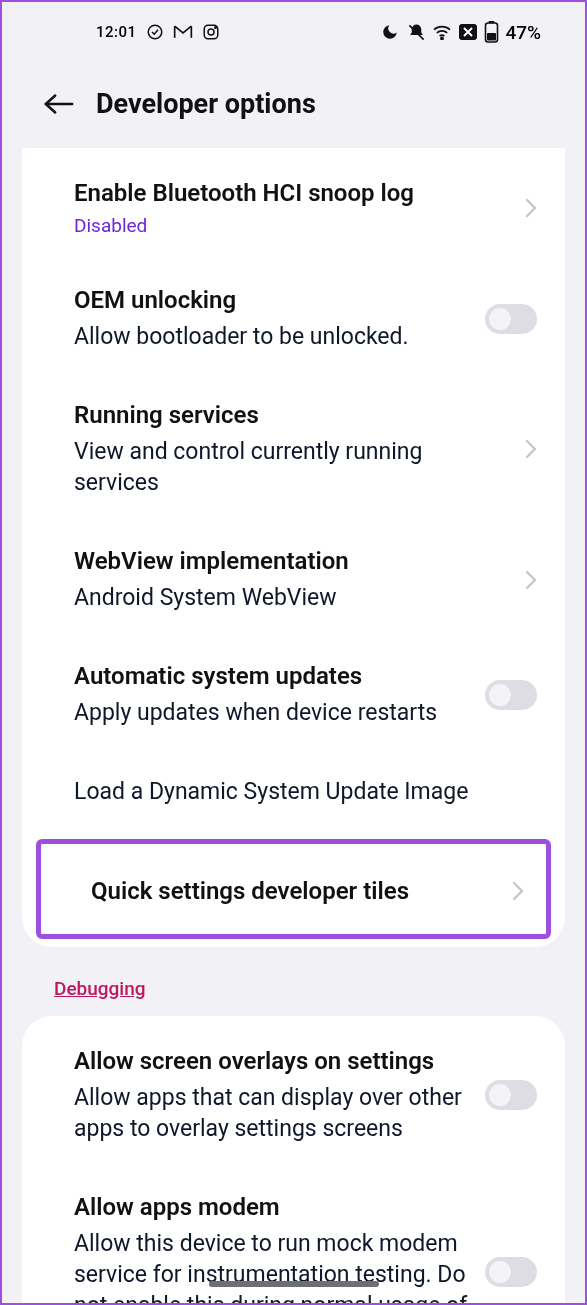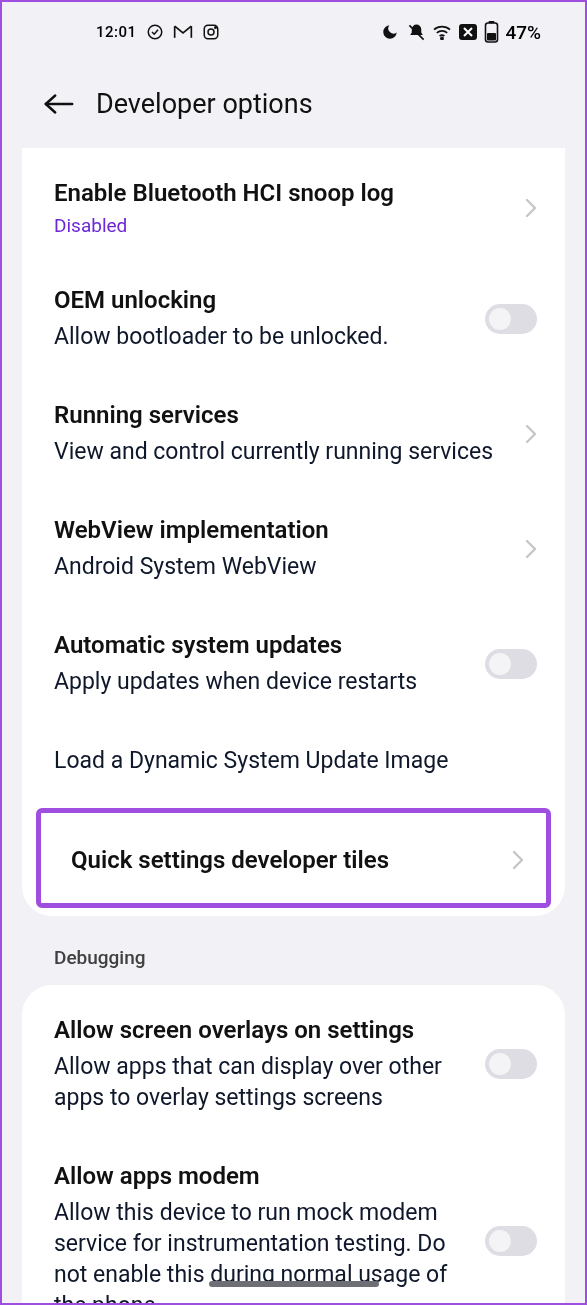--- a/index.html
+++ b/index.html
@@ -27,39 +27,40 @@
 
   
   .page-header {
     display: flex;
     align-items: center;
     padding: 26px 24px 26px 40px;
     gap: 20px;
   }
   .page-header .title {
     font-size: 27px;
-    font-weight: 400;
+    font-weight: 700;
     color: #111;
   }
 
   
   .card {
     background: #fff;
     border-radius: 30px;
     margin: 0 20px;
     padding: 6px 0;
   }
   .card.first { border-top-left-radius: 0; border-top-right-radius: 0; margin-top: 2px; }
 
   .row {
     display: flex;
     align-items: center;
     justify-content: space-between;
     padding: 24px 28px 24px 32px;
     gap: 14px;
+    margin-left: 20px;
   }
   .row .texts { flex: 1; }
   .row .title {
     font-size: 24px;
     font-weight: 600;
     color: #111;
     line-height: 1.25;
     margin-bottom: 6px;
   }
   .row .title.nomargin { margin-bottom: 0; }
@@ -76,22 +77,23 @@
     position: absolute;
     left: 4px; top: 4px;
     width: 22px; height: 22px;
     border-radius: 50%;
     background: #f4f4f7;
   }
 
   .section-label {
     padding: 30px 20px 16px 52px;
     font-size: 19px;
-    color: #404040;
+    color: #be185d;
     font-weight: 500;
+    text-decoration: underline;
   }
 
   
   .highlight-frame {
     border: 5px solid #9e4fe0;
     border-radius: 6px;
     margin: 8px 14px 2px 14px;
     background: #fff;
   }
   .highlight-frame .row { padding: 32px 22px 28px 30px; }

